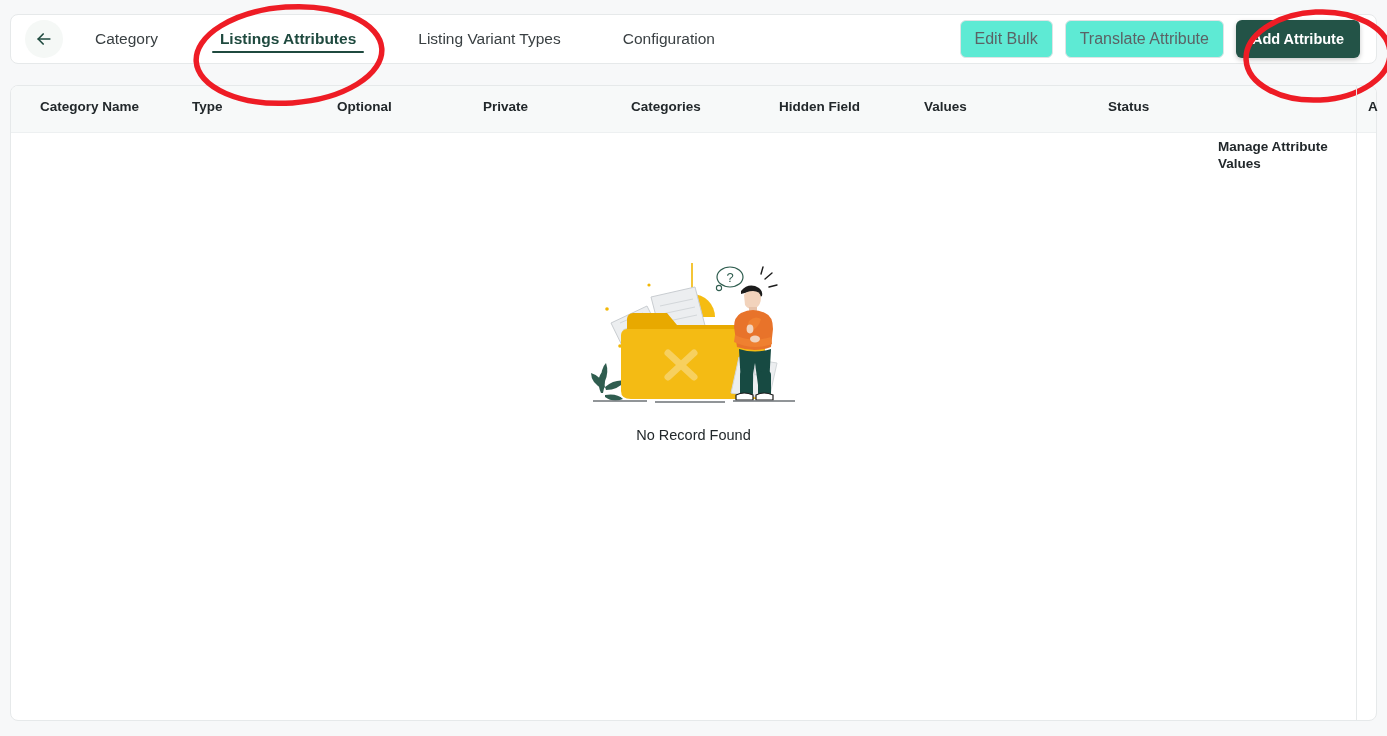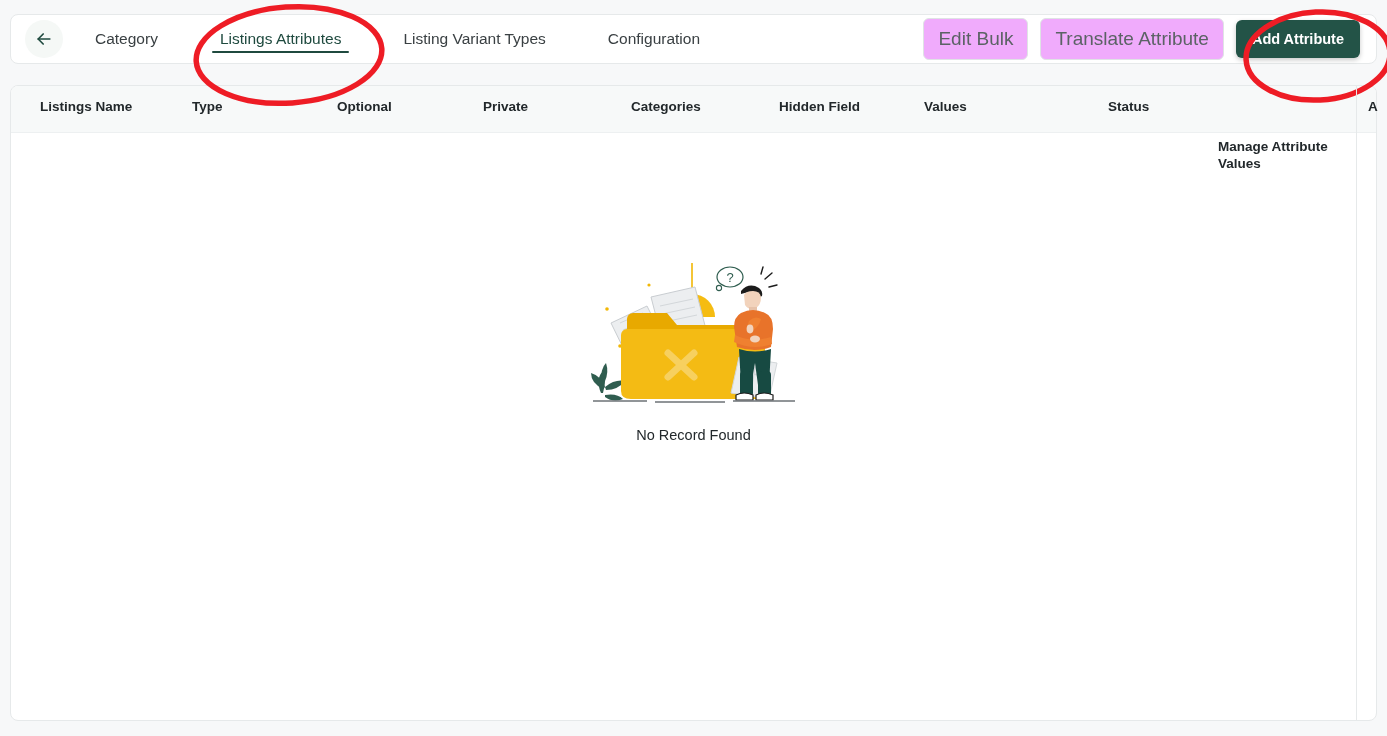--- a/index.html
+++ b/index.html
@@ -59,44 +59,44 @@
     padding: 0 4px;
     margin-right: 54px;
     height: 100%;
     display: flex;
     align-items: center;
     cursor: pointer;
     white-space: nowrap;
   }
   .tab.active {
     color: #1f4a3f;
-    font-weight: normal;
+    font-weight: bold;
   }
   .tab.active::after {
     content: "";
     position: absolute;
     left: -4px;
     right: -4px;
     bottom: 10px;
     height: 2.5px;
     background: #1f4a3f;
     border-radius: 2px;
   }
 
   .tab-actions {
     display: flex;
     align-items: center;
     gap: 12px;
     margin-right: 16px;
     flex: 0 0 auto;
   }
   .btn-outline {
-    font-size: 19px;
+    font-size: 16px;
     color: #5b6265;
-    background: #f0abfc;
+    background: #5eead4;
     border: 1px solid #dfe3e5;
     border-radius: 6px;
     padding: 9px 14px;
     cursor: pointer;
     white-space: nowrap;
     font-family: "Liberation Sans", sans-serif;
   }
   .btn-primary {
     font-size: 14.5px;
     font-weight: bold;
@@ -318,21 +318,21 @@
 
 <svg class="annot" style="left:188px; top:0px;" width="210" height="110" viewBox="0 0 210 110">
   <ellipse cx="101" cy="55" rx="93" ry="48" fill="none" stroke="#ee1c25" stroke-width="5.5" transform="rotate(-4 101 55)"></ellipse>
 </svg>
 
 <svg class="annot" style="left:1238px; top:4px;" width="176" height="104" viewBox="0 0 176 104">
   <ellipse cx="80" cy="52" rx="72" ry="44" fill="none" stroke="#ee1c25" stroke-width="5.5" transform="rotate(-3 80 52)"></ellipse>
 </svg>
 
 <div class="th" style="position: absolute; left: 40px; width: 150px; top: 85px;">
-    <span class="th-inner">Listings Name</span>
+    <span class="th-inner">Category Name</span>
   </div>
 <div class="th" style="position: absolute; left: 192px; width: 142px; top: 85px;">
     <span class="th-inner">Type</span>
   </div>
 <div class="th" style="position: absolute; left: 337px; width: 142px; top: 85px;">
     <span class="th-inner">Optional</span>
   </div>
 <div class="th" style="position: absolute; left: 483px; width: 142px; top: 85px;">
     <span class="th-inner">Private</span>
   </div>

